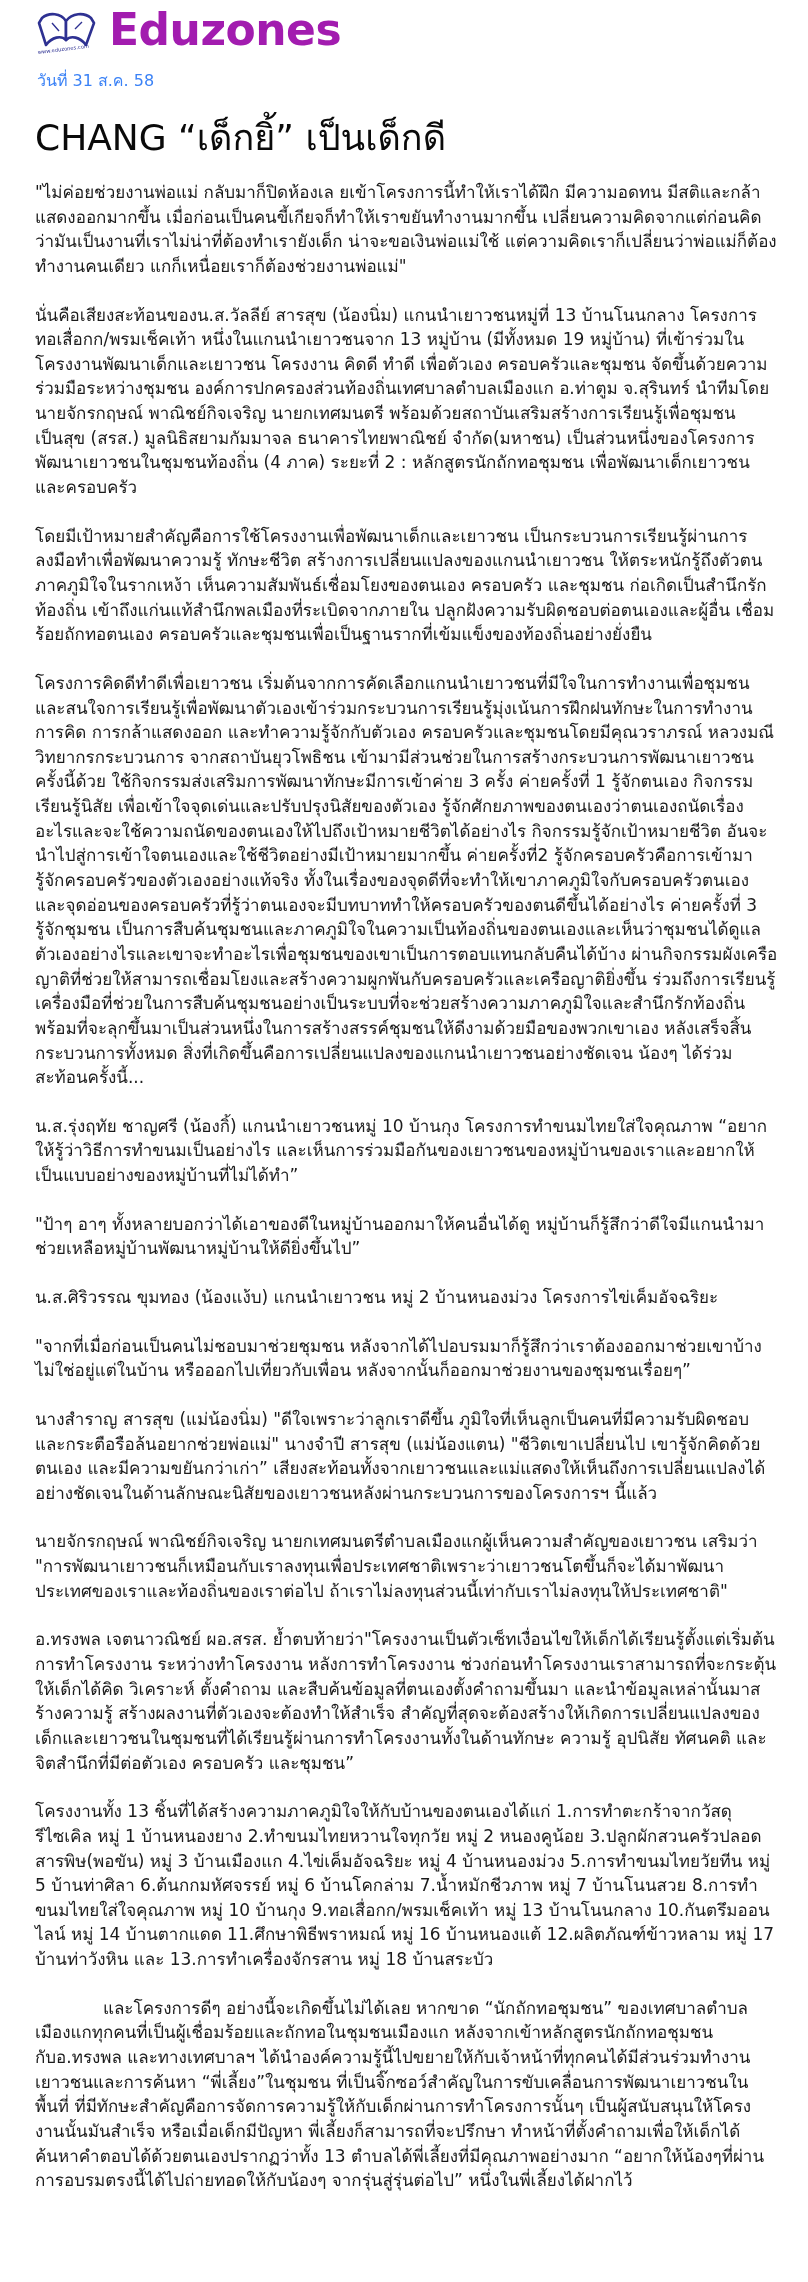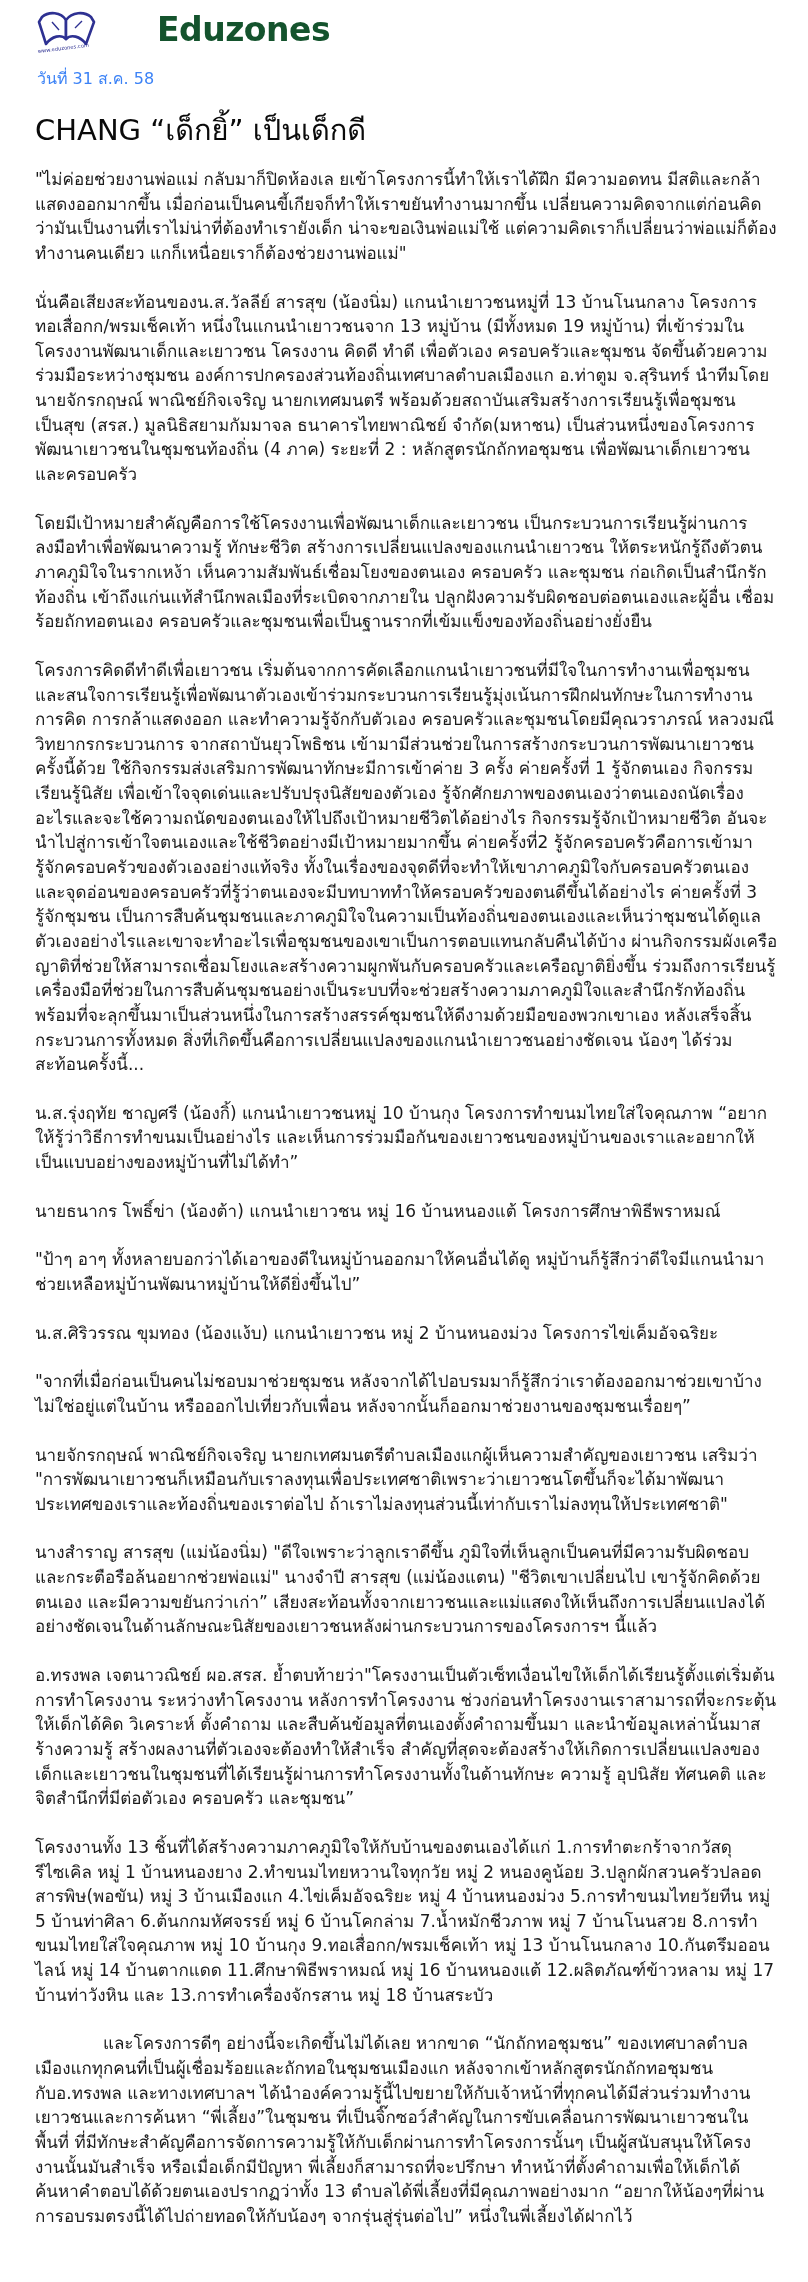--- a/index.html
+++ b/index.html
@@ -17,35 +17,34 @@
     background: #ffffff;
   }
   .logo-row {
     display: flex;
     align-items: center;
     gap: 10px;
     margin-bottom: 10px;
   }
   .logo-icon-wrap { width: 64px; height: 48px; flex: 0 0 auto; }
   .logo-text {
-    color: #14532d;
-    font-size: 33px;
+    color: #a21caf;
+    font-size: 44px;
     font-weight: 600;
     letter-spacing: -0.5px;
     line-height: 1;
     padding-bottom: 6px;
-    margin-left: 48px;
   }
   .date-line {
     font-size: 16px;
     color: #3b82f6;
     margin: 6px 0 16px 2px;
   }
   .article-title {
-    font-size: 29px;
+    font-size: 36px;
     font-weight: 500;
     color: #0a0a0a;
     margin: 0 0 14px 0;
     letter-spacing: 0;
   }
   .para {
     font-size: 17px;
     line-height: 1.45;
     color: #1b1b1b;
     margin-bottom: 24px;
@@ -73,23 +72,22 @@
 
   <div class="date-line">วันที่ 31 ส.ค. 58</div>
 
   <h1 class="article-title">CHANG “เด็กยิ้” เป็นเด็กดี</h1>
 
   <p class="para">"ไม่ค่อยช่วยงานพ่อแม่ กลับมาก็ปิดห้องเล ยเข้าโครงการนี้ทำให้เราได้ฝึก มีความอดทน มีสติและกล้าแสดงออกมากขึ้น เมื่อก่อนเป็นคนขี้เกียจก็ทำให้เราขยันทำงานมากขึ้น เปลี่ยนความคิดจากแต่ก่อนคิดว่ามันเป็นงานที่เราไม่น่าที่ต้องทำเรายังเด็ก น่าจะขอเงินพ่อแม่ใช้ แต่ความคิดเราก็เปลี่ยนว่าพ่อแม่ก็ต้องทำงานคนเดียว แกก็เหนื่อยเราก็ต้องช่วยงานพ่อแม่"</p>
   <p class="para">นั่นคือเสียงสะท้อนของน.ส.วัลลีย์ สารสุข (น้องนิ่ม) แกนนำเยาวชนหมู่ที่ 13 บ้านโนนกลาง โครงการทอเสื่อกก/พรมเช็คเท้า หนึ่งในแกนนำเยาวชนจาก 13 หมู่บ้าน (มีทั้งหมด 19 หมู่บ้าน)  ที่เข้าร่วมในโครงงานพัฒนาเด็กและเยาวชน โครงงาน คิดดี ทำดี เพื่อตัวเอง ครอบครัวและชุมชน จัดขึ้นด้วยความร่วมมือระหว่างชุมชน องค์การปกครองส่วนท้องถิ่นเทศบาลตำบลเมืองแก อ.ท่าตูม จ.สุรินทร์ นำทีมโดย นายจักรกฤษณ์ พาณิชย์กิจเจริญ นายกเทศมนตรี พร้อมด้วยสถาบันเสริมสร้างการเรียนรู้เพื่อชุมชนเป็นสุข (สรส.) มูลนิธิสยามกัมมาจล ธนาคารไทยพาณิชย์ จำกัด(มหาชน) เป็นส่วนหนึ่งของโครงการพัฒนาเยาวชนในชุมชนท้องถิ่น (4 ภาค) ระยะที่ 2 : หลักสูตรนักถักทอชุมชน เพื่อพัฒนาเด็กเยาวชนและครอบครัว</p>
   <p class="para">โดยมีเป้าหมายสำคัญคือการใช้โครงงานเพื่อพัฒนาเด็กและเยาวชน  เป็นกระบวนการเรียนรู้ผ่านการลงมือทำเพื่อพัฒนาความรู้ ทักษะชีวิต สร้างการเปลี่ยนแปลงของแกนนำเยาวชน ให้ตระหนักรู้ถึงตัวตน ภาคภูมิใจในรากเหง้า เห็นความสัมพันธ์เชื่อมโยงของตนเอง ครอบครัว และชุมชน ก่อเกิดเป็นสำนึกรักท้องถิ่น เข้าถึงแก่นแท้สำนึกพลเมืองที่ระเบิดจากภายใน ปลูกฝังความรับผิดชอบต่อตนเองและผู้อื่น เชื่อมร้อยถักทอตนเอง ครอบครัวและชุมชนเพื่อเป็นฐานรากที่เข้มแข็งของท้องถิ่นอย่างยั่งยืน</p>
   <p class="para">โครงการคิดดีทำดีเพื่อเยาวชน เริ่มต้นจากการคัดเลือกแกนนำเยาวชนที่มีใจในการทำงานเพื่อชุมชนและสนใจการเรียนรู้เพื่อพัฒนาตัวเองเข้าร่วมกระบวนการเรียนรู้มุ่งเน้นการฝึกฝนทักษะในการทำงานการคิด การกล้าแสดงออก และทำความรู้จักกับตัวเอง ครอบครัวและชุมชนโดยมีคุณวราภรณ์ หลวงมณี วิทยากรกระบวนการ จากสถาบันยุวโพธิชน เข้ามามีส่วนช่วยในการสร้างกระบวนการพัฒนาเยาวชนครั้งนี้ด้วย ใช้กิจกรรมส่งเสริมการพัฒนาทักษะมีการเข้าค่าย 3 ครั้ง ค่ายครั้งที่ 1 รู้จักตนเอง กิจกรรมเรียนรู้นิสัย เพื่อเข้าใจจุดเด่นและปรับปรุงนิสัยของตัวเอง รู้จักศักยภาพของตนเองว่าตนเองถนัดเรื่องอะไรและจะใช้ความถนัดของตนเองให้ไปถึงเป้าหมายชีวิตได้อย่างไร กิจกรรมรู้จักเป้าหมายชีวิต อันจะนำไปสู่การเข้าใจตนเองและใช้ชีวิตอย่างมีเป้าหมายมากขึ้น  ค่ายครั้งที่2 รู้จักครอบครัวคือการเข้ามารู้จักครอบครัวของตัวเองอย่างแท้จริง ทั้งในเรื่องของจุดดีที่จะทำให้เขาภาคภูมิใจกับครอบครัวตนเองและจุดอ่อนของครอบครัวที่รู้ว่าตนเองจะมีบทบาททำให้ครอบครัวของตนดีขึ้นได้อย่างไร ค่ายครั้งที่ 3 รู้จักชุมชน เป็นการสืบค้นชุมชนและภาคภูมิใจในความเป็นท้องถิ่นของตนเองและเห็นว่าชุมชนได้ดูแลตัวเองอย่างไรและเขาจะทำอะไรเพื่อชุมชนของเขาเป็นการตอบแทนกลับคืนได้บ้าง ผ่านกิจกรรมผังเครือญาติที่ช่วยให้สามารถเชื่อมโยงและสร้างความผูกพันกับครอบครัวและเครือญาติยิ่งขึ้น ร่วมถึงการเรียนรู้เครื่องมือที่ช่วยในการสืบค้นชุมชนอย่างเป็นระบบที่จะช่วยสร้างความภาคภูมิใจและสำนึกรักท้องถิ่นพร้อมที่จะลุกขึ้นมาเป็นส่วนหนึ่งในการสร้างสรรค์ชุมชนให้ดีงามด้วยมือของพวกเขาเอง หลังเสร็จสิ้นกระบวนการทั้งหมด สิ่งที่เกิดขึ้นคือการเปลี่ยนแปลงของแกนนำเยาวชนอย่างชัดเจน  น้องๆ ได้ร่วมสะท้อนครั้งนี้...</p>
   <p class="para">น.ส.รุ่งฤทัย ชาญศรี (น้องกิ้) แกนนำเยาวชนหมู่ 10 บ้านกุง โครงการทำขนมไทยใส่ใจคุณภาพ “อยากให้รู้ว่าวิธีการทำขนมเป็นอย่างไร และเห็นการร่วมมือกันของเยาวชนของหมู่บ้านของเราและอยากให้เป็นแบบอย่างของหมู่บ้านที่ไม่ได้ทำ”</p>
-  <p class="para">นายธนากร โพธิ์ข่า (น้องต้า) แกนนำเยาวชน หมู่ 16 บ้านหนองแต้ โครงการศึกษาพิธีพราหมณ์</p>
   <p class="para">"ป้าๆ อาๆ ทั้งหลายบอกว่าได้เอาของดีในหมู่บ้านออกมาให้คนอื่นได้ดู หมู่บ้านก็รู้สึกว่าดีใจมีแกนนำมาช่วยเหลือหมู่บ้านพัฒนาหมู่บ้านให้ดียิ่งขึ้นไป”</p>
   <p class="para">น.ส.ศิริวรรณ ขุมทอง (น้องแง้บ) แกนนำเยาวชน หมู่ 2 บ้านหนองม่วง โครงการไข่เค็มอัจฉริยะ</p>
   <p class="para">"จากที่เมื่อก่อนเป็นคนไม่ชอบมาช่วยชุมชน หลังจากได้ไปอบรมมาก็รู้สึกว่าเราต้องออกมาช่วยเขาบ้าง ไม่ใช่อยู่แต่ในบ้าน หรือออกไปเที่ยวกับเพื่อน หลังจากนั้นก็ออกมาช่วยงานของชุมชนเรื่อยๆ”</p>
+  <p class="para">นางสำราญ สารสุข (แม่น้องนิ่ม) "ดีใจเพราะว่าลูกเราดีขึ้น ภูมิใจที่เห็นลูกเป็นคนที่มีความรับผิดชอบและกระตือรือล้นอยากช่วยพ่อแม่" นางจำปี สารสุข (แม่น้องแตน)  "ชีวิตเขาเปลี่ยนไป เขารู้จักคิดด้วยตนเอง และมีความขยันกว่าเก่า” เสียงสะท้อนทั้งจากเยาวชนและแม่แสดงให้เห็นถึงการเปลี่ยนแปลงได้อย่างชัดเจนในด้านลักษณะนิสัยของเยาวชนหลังผ่านกระบวนการของโครงการฯ นี้แล้ว</p>
   <p class="para">นายจักรกฤษณ์ พาณิชย์กิจเจริญ นายกเทศมนตรีตำบลเมืองแกผู้เห็นความสำคัญของเยาวชน เสริมว่า  "การพัฒนาเยาวชนก็เหมือนกับเราลงทุนเพื่อประเทศชาติเพราะว่าเยาวชนโตขึ้นก็จะได้มาพัฒนาประเทศของเราและท้องถิ่นของเราต่อไป ถ้าเราไม่ลงทุนส่วนนี้เท่ากับเราไม่ลงทุนให้ประเทศชาติ"</p>
-  <p class="para">นางสำราญ สารสุข (แม่น้องนิ่ม) "ดีใจเพราะว่าลูกเราดีขึ้น ภูมิใจที่เห็นลูกเป็นคนที่มีความรับผิดชอบและกระตือรือล้นอยากช่วยพ่อแม่" นางจำปี สารสุข (แม่น้องแตน)  "ชีวิตเขาเปลี่ยนไป เขารู้จักคิดด้วยตนเอง และมีความขยันกว่าเก่า” เสียงสะท้อนทั้งจากเยาวชนและแม่แสดงให้เห็นถึงการเปลี่ยนแปลงได้อย่างชัดเจนในด้านลักษณะนิสัยของเยาวชนหลังผ่านกระบวนการของโครงการฯ นี้แล้ว</p>
   <p class="para">อ.ทรงพล เจตนาวณิชย์ ผอ.สรส. ย้ำตบท้ายว่า"โครงงานเป็นตัวเซ็ทเงื่อนไขให้เด็กได้เรียนรู้ตั้งแต่เริ่มต้นการทำโครงงาน ระหว่างทำโครงงาน หลังการทำโครงงาน ช่วงก่อนทำโครงงานเราสามารถที่จะกระตุ้นให้เด็กได้คิด วิเคราะห์ ตั้งคำถาม และสืบค้นข้อมูลที่ตนเองตั้งคำถามขึ้นมา และนำข้อมูลเหล่านั้นมาสร้างความรู้ สร้างผลงานที่ตัวเองจะต้องทำให้สำเร็จ สำคัญที่สุดจะต้องสร้างให้เกิดการเปลี่ยนแปลงของเด็กและเยาวชนในชุมชนที่ได้เรียนรู้ผ่านการทำโครงงานทั้งในด้านทักษะ ความรู้ อุปนิสัย ทัศนคติ และจิตสำนึกที่มีต่อตัวเอง ครอบครัว และชุมชน”</p>
   <p class="para">โครงงานทั้ง 13 ชิ้นที่ได้สร้างความภาคภูมิใจให้กับบ้านของตนเองได้แก่ 1.การทำตะกร้าจากวัสดุ รีไซเคิล หมู่ 1 บ้านหนองยาง 2.ทำขนมไทยหวานใจทุกวัย หมู่ 2 หนองคูน้อย 3.ปลูกผักสวนครัวปลอดสารพิษ(พอขัน) หมู่ 3 บ้านเมืองแก 4.ไข่เค็มอัจฉริยะ หมู่ 4 บ้านหนองม่วง 5.การทำขนมไทยวัยทีน หมู่ 5 บ้านท่าศิลา 6.ต้นกกมหัศจรรย์ หมู่ 6 บ้านโคกล่าม  7.น้ำหมักชีวภาพ หมู่ 7 บ้านโนนสวย 8.การทำขนมไทยใส่ใจคุณภาพ หมู่ 10 บ้านกุง  9.ทอเสื่อกก/พรมเช็คเท้า หมู่ 13 บ้านโนนกลาง 10.กันตรึมออนไลน์ หมู่ 14 บ้านตากแดด 11.ศึกษาพิธีพราหมณ์ หมู่ 16 บ้านหนองแต้ 12.ผลิตภัณฑ์ข้าวหลาม หมู่ 17 บ้านท่าวังหิน และ 13.การทำเครื่องจักรสาน หมู่ 18 บ้านสระบัว</p>
   <p class="para indent">และโครงการดีๆ อย่างนี้จะเกิดขึ้นไม่ได้เลย หากขาด “นักถักทอชุมชน” ของเทศบาลตำบลเมืองแกทุกคนที่เป็นผู้เชื่อมร้อยและถักทอในชุมชนเมืองแก หลังจากเข้าหลักสูตรนักถักทอชุมชน กับอ.ทรงพล และทางเทศบาลฯ ได้นำองค์ความรู้นี้ไปขยายให้กับเจ้าหน้าที่ทุกคนได้มีส่วนร่วมทำงานเยาวชนและการค้นหา “พี่เลี้ยง”ในชุมชน ที่เป็นจิ๊กซอว์สำคัญในการขับเคลื่อนการพัฒนาเยาวชนในพื้นที่ ที่มีทักษะสำคัญคือการจัดการความรู้ให้กับเด็กผ่านการทำโครงการนั้นๆ เป็นผู้สนับสนุนให้โครงงานนั้นมันสำเร็จ หรือเมื่อเด็กมีปัญหา พี่เลี้ยงก็สามารถที่จะปรึกษา ทำหน้าที่ตั้งคำถามเพื่อให้เด็กได้ค้นหาคำตอบได้ด้วยตนเองปรากฏว่าทั้ง 13 ตำบลได้พี่เลี้ยงที่มีคุณภาพอย่างมาก “อยากให้น้องๆที่ผ่านการอบรมตรงนี้ได้ไปถ่ายทอดให้กับน้องๆ จากรุ่นสู่รุ่นต่อไป” หนึ่งในพี่เลี้ยงได้ฝากไว้</p>
 
 </div>
 
 </body></html>

